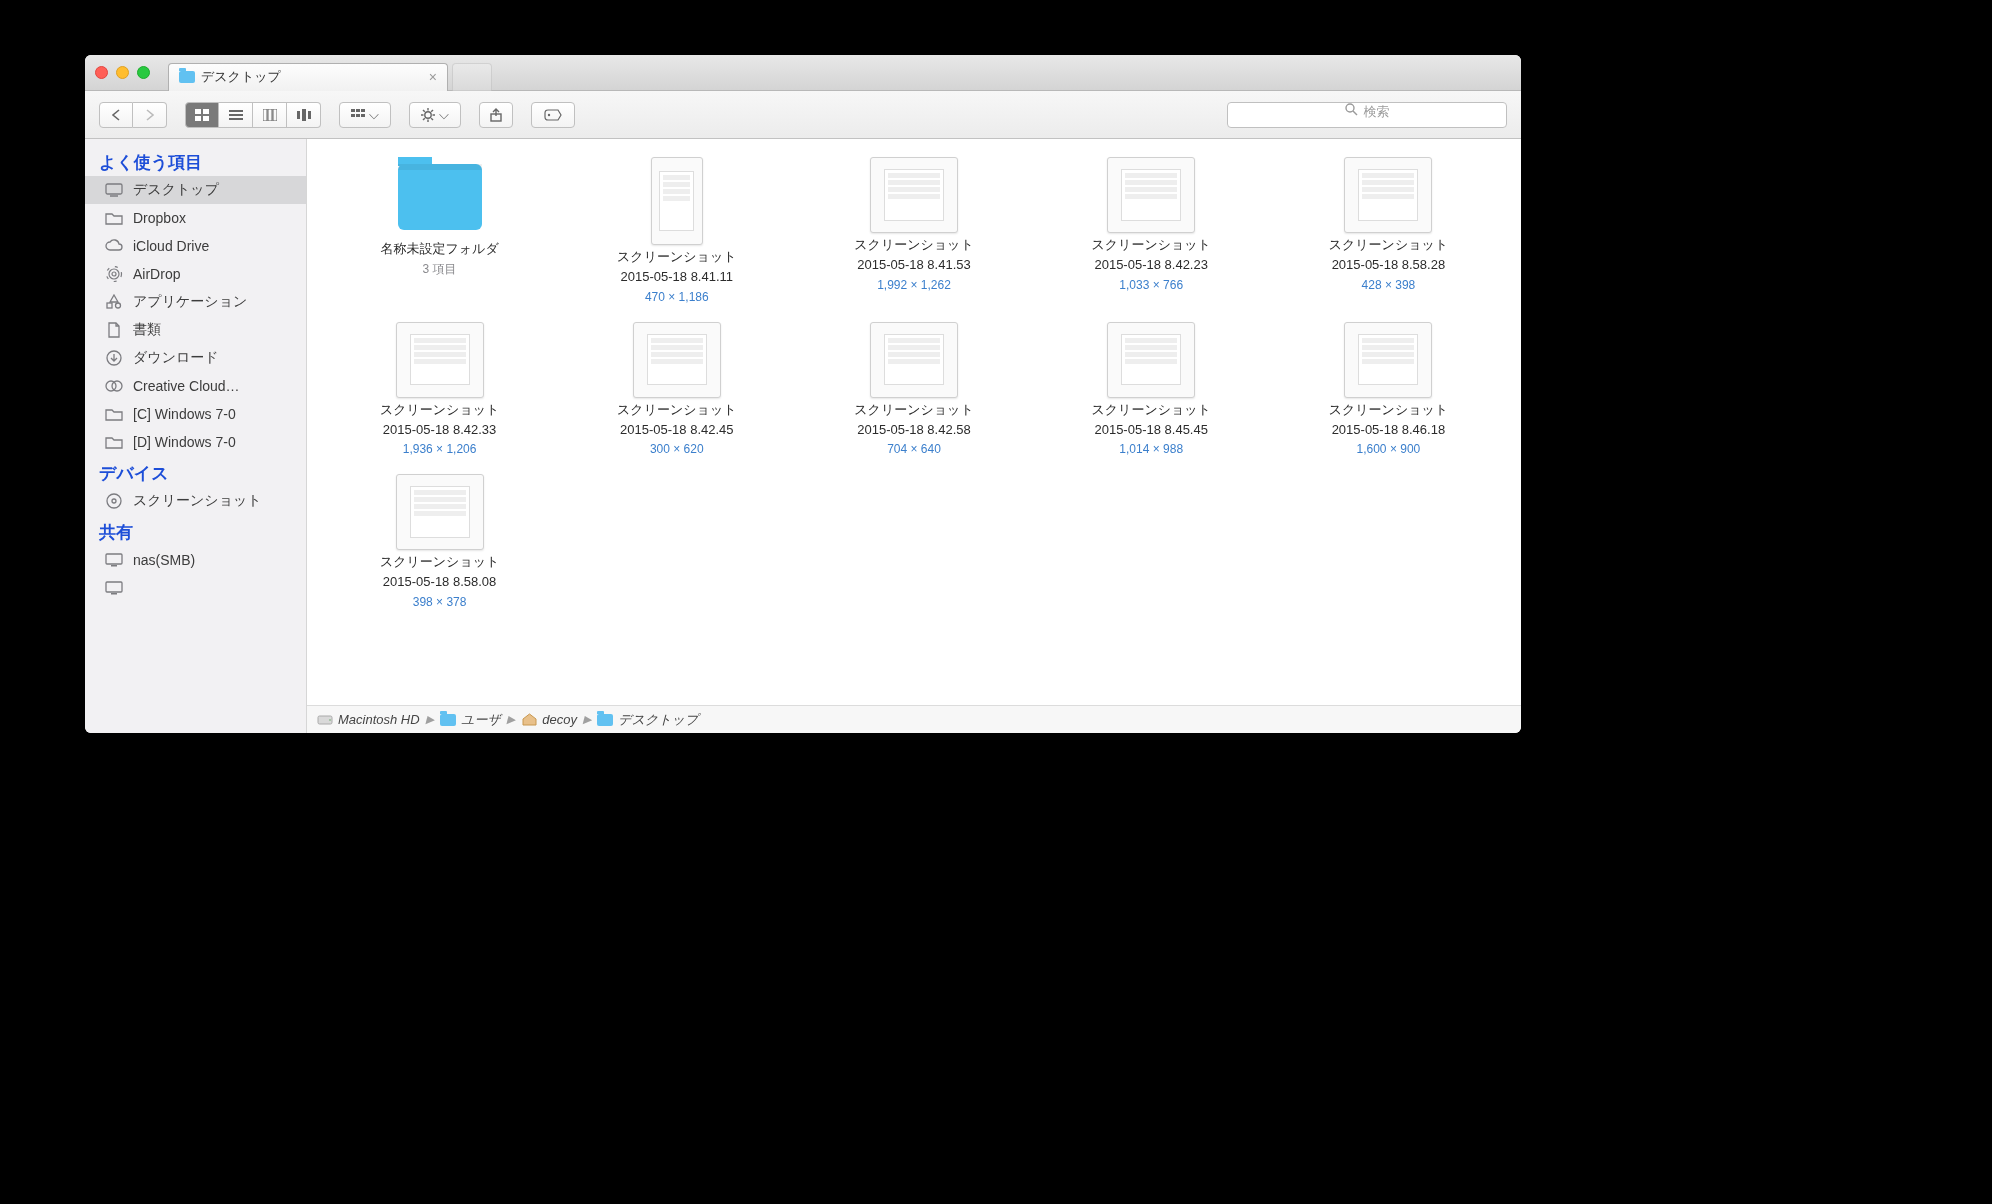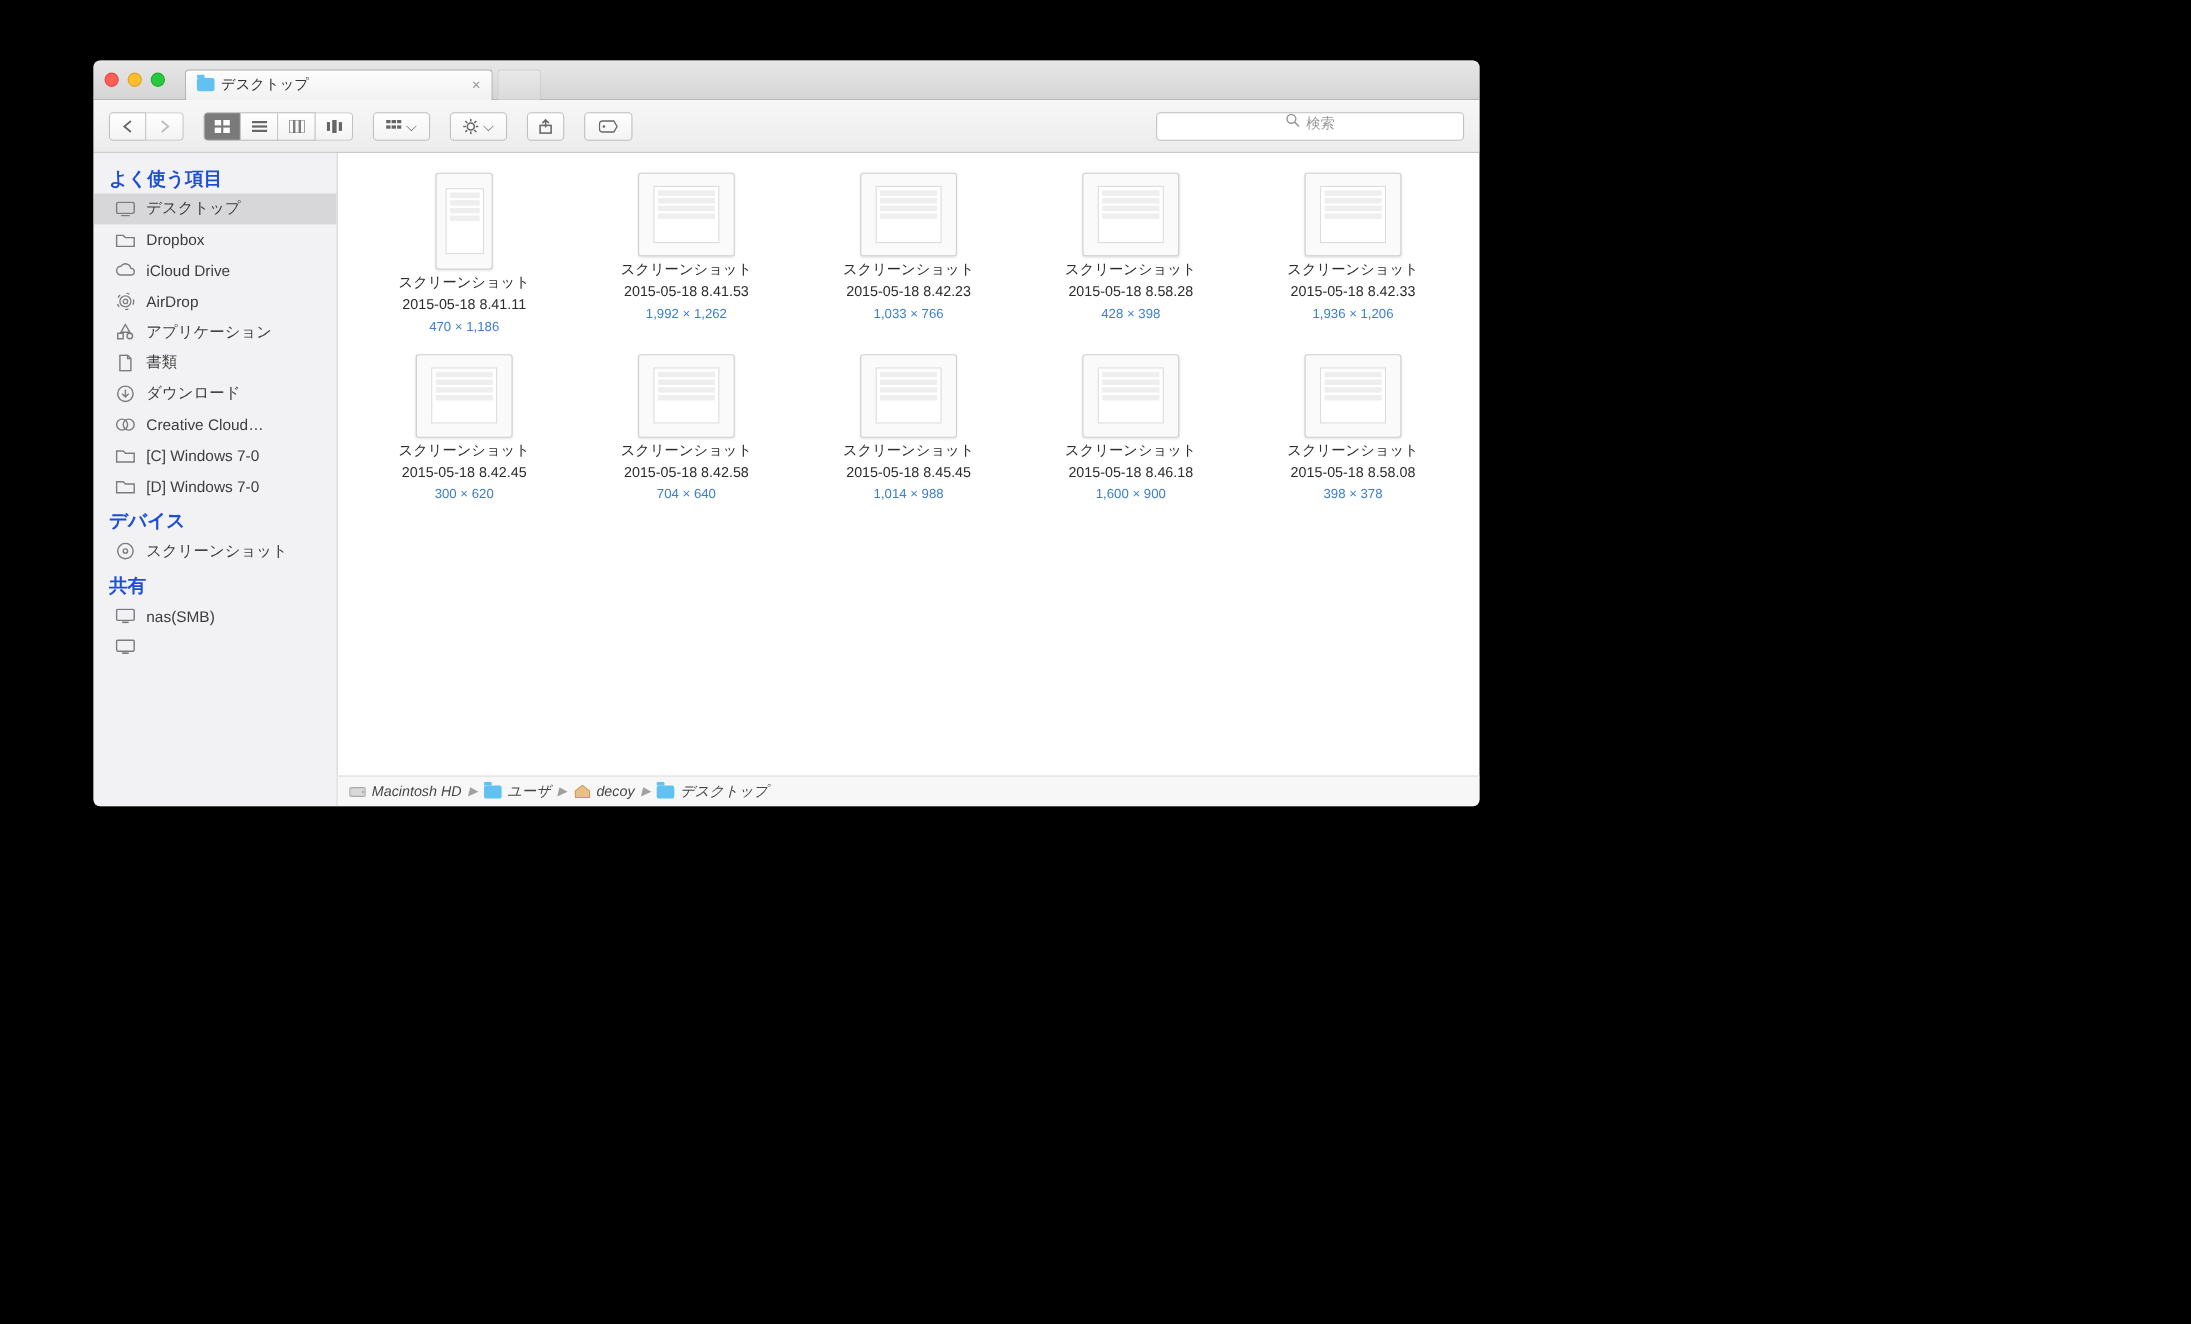--- a/index.html
+++ b/index.html
@@ -8,21 +8,21 @@
     font-family: -apple-system, "Helvetica Neue", Arial, sans-serif;
     font-size: 13px;
     width: 1992px;
     height: 1204px;
     position: relative;
   }
   .window {
     position: absolute;
     left: 85px;
     top: 55px;
-    width: 1260px;
+    width: 1436px;
     height: 678px;
     background: #fff;
     border-radius: 6px;
     box-shadow: 0 20px 60px rgba(0,0,0,0.6);
     overflow: hidden;
     display: flex;
     flex-direction: column;
   }
   
   .tabbar {
@@ -414,20 +414,27 @@
               <rect x="6" y="12" width="6" height="1.5" fill="#7c7c80"></rect>
             </svg>
           </span>
           <span></span>
         </div>
       </div>
 
     <div class="content">
       <div class="iconview" id="iconview">
           <div class="cell">
+            <div class="thumb thumb-folder">
+              <div class="bigfolder"></div>
+            </div>
+            <div class="name-line">名称未設定フォルダ</div>
+            <div class="lbl-sub">3 項目</div>
+          </div>
+          <div class="cell">
             <div class="thumb thumb-tall">
               <div class="mini">
                 <div class="row"></div>
                 <div class="row"></div>
                 <div class="row"></div>
                 <div class="row"></div>
               </div>
             </div>
             <div class="name-line">スクリーンショット</div>
             <div class="name-line">2015-05-18 8.41.11</div>

